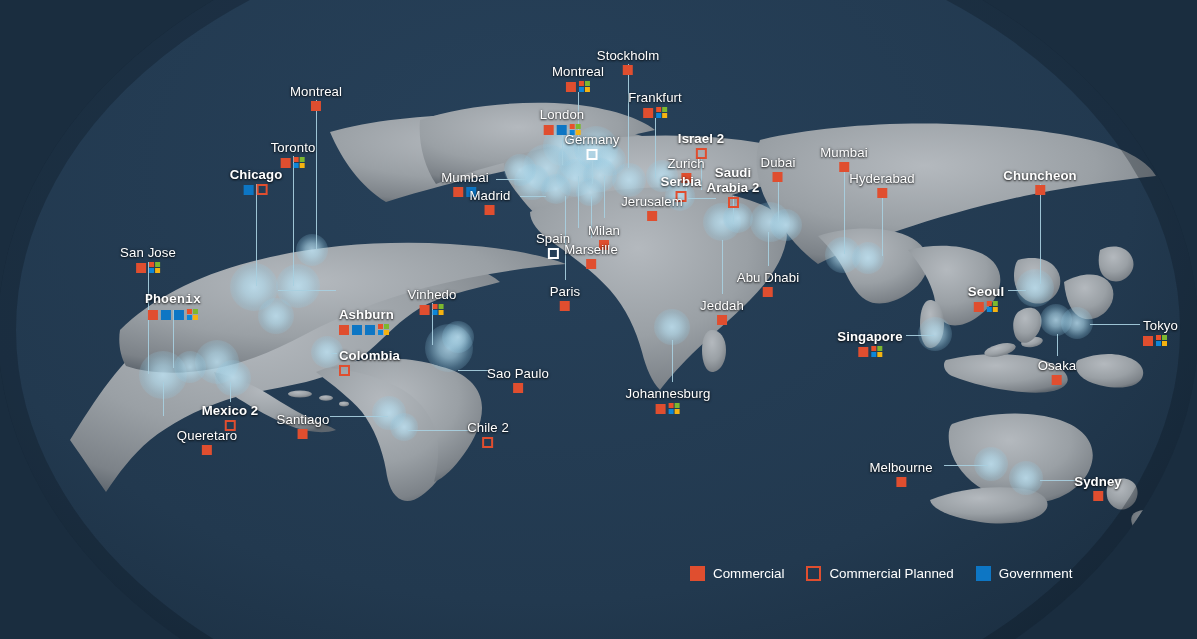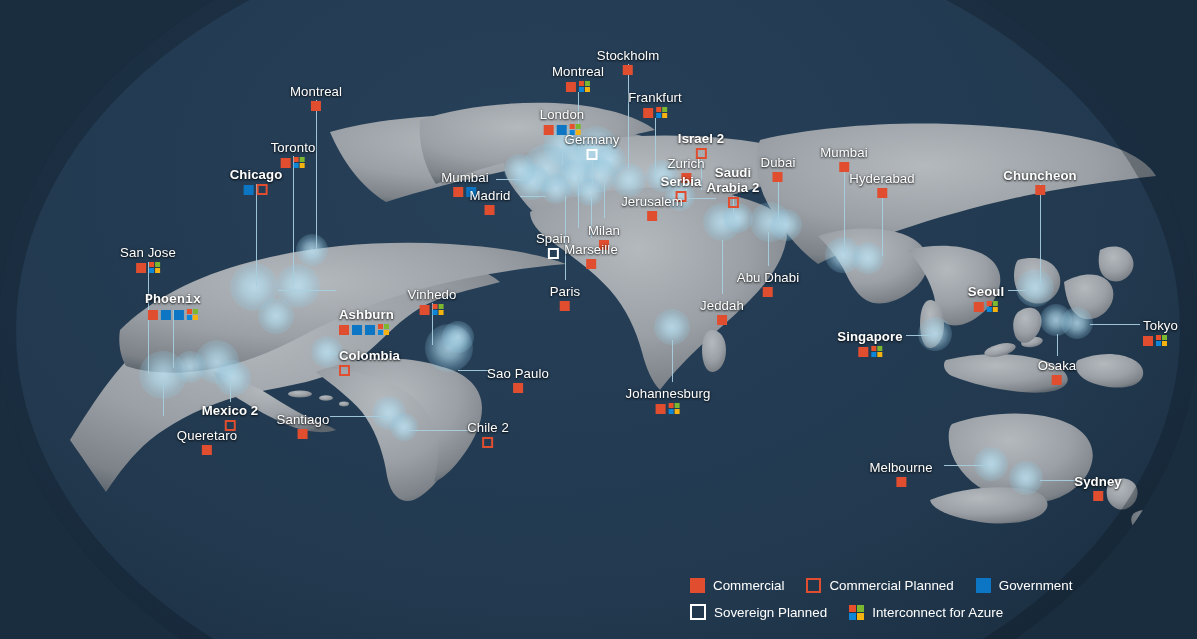--- a/index.html
+++ b/index.html
@@ -103,21 +103,21 @@
   #legend {
     position: absolute;
     left: 690px;
     top: 566px;
     width: 500px;
     color: #ffffff;
     font-size: 13.4px;
   }
   .legend-row {
     display: flex;
-    align-items: flex-end;
+    align-items: flex-start;
     height: 27px;
   }
   .legend-item {
     display: flex;
     align-items: center;
     gap: 8px;
     margin-right: 22px;
     white-space: nowrap;
   }
   .legend-swatch { flex: 0 0 auto; }
@@ -684,30 +684,15 @@
         </div>
         <div class="legend-item">
           <span class="legend-swatch sw-commercial-planned"></span>
           <span class="legend-label">Commercial Planned</span>
         </div>
         <div class="legend-item">
           <span class="legend-swatch sw-government"></span>
           <span class="legend-label">Government</span>
         </div>
       </div>
-      <div class="legend-row">
-        <div class="legend-item">
-          <span class="legend-swatch sw-sovereign-planned"></span>
-          <span class="legend-label">Sovereign Planned</span>
-        </div>
-        <div class="legend-item">
-          <span class="legend-swatch sw-azure">
-            <i></i>
-            <i></i>
-            <i></i>
-            <i></i>
-          </span>
-          <span class="legend-label">Interconnect for Azure</span>
-        </div>
-      </div>
     </div>
 
 </div>
 
 </body></html>

